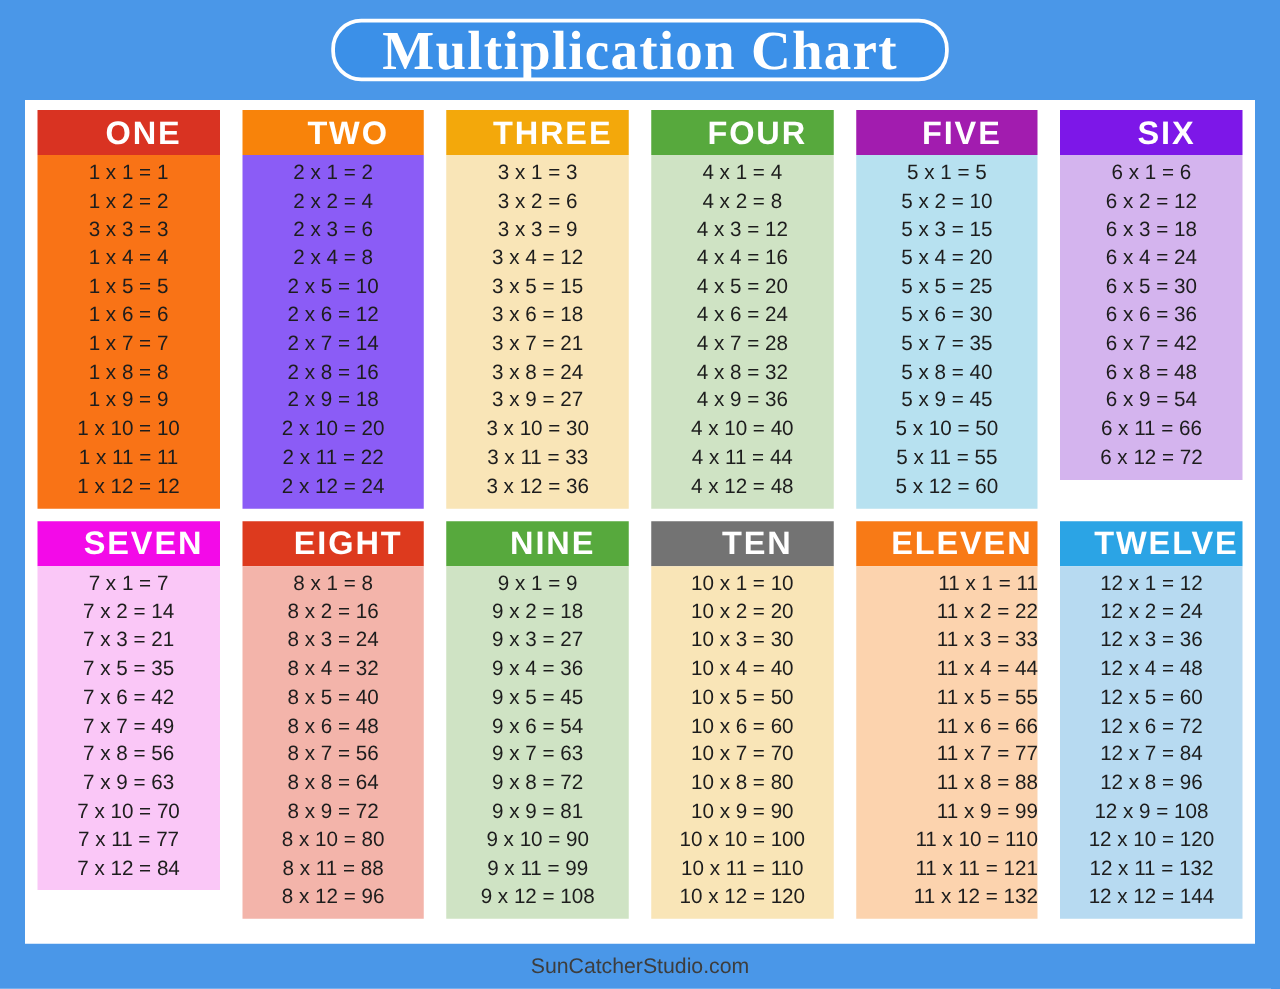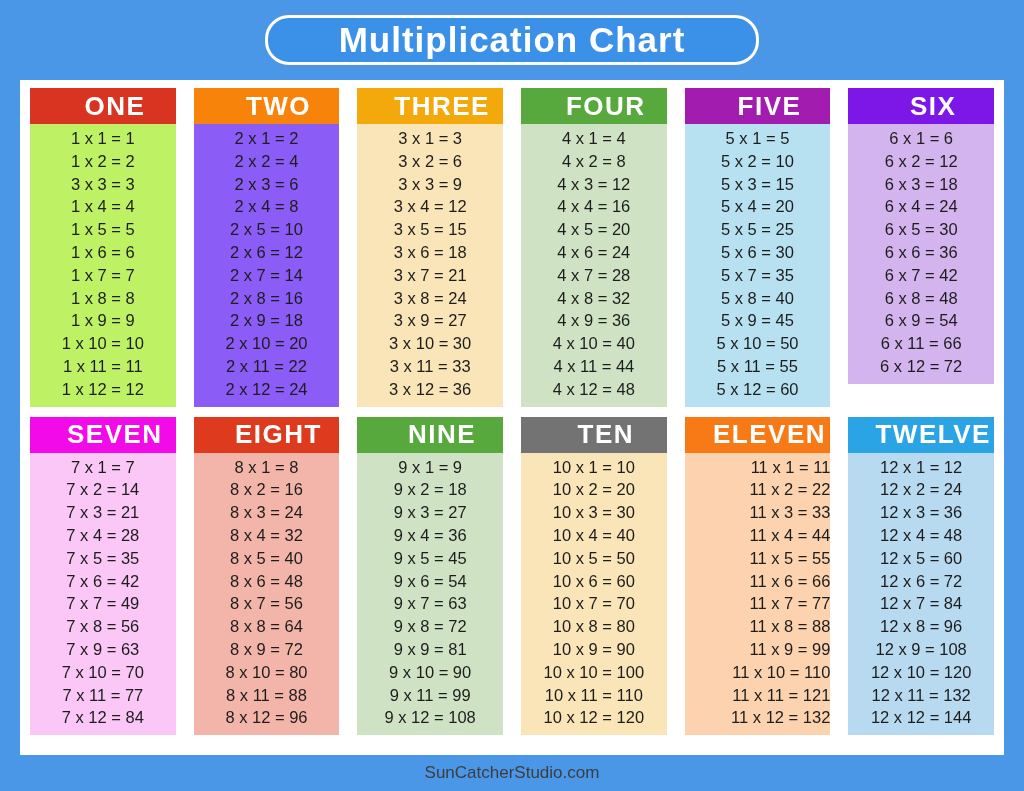--- a/index.html
+++ b/index.html
@@ -23,24 +23,25 @@
     border-radius: 24px;
     min-width: 420px;
     height: 44px;
     padding: 0 34px;
     display: flex;
     align-items: center;
     justify-content: center;
   }
   .title-text {
     color: #ffffff;
-    font-size: 35px;
+    font-size: 44px;
     font-weight: bold;
     letter-spacing: 1px;
     white-space: nowrap;
+    font-family: Liberation Serif, serif;
   }
   .panel {
     position: absolute;
     left: 20px;
     right: 20px;
     top: 80px;
     bottom: 36px;
     background: var(--panel-bg, #ffffff);
     box-sizing: border-box;
     padding: 8px 10px 20px 10px;
@@ -90,21 +91,21 @@
 <div class="page" style="--page-bg: #4a97e8; --panel-bg: #ffffff; --title-fill: #3b90e8; --text-color: #1d1d1d; --footer-color: #3d3d3d;">
   <div class="title-wrap">
     <div class="title-box">
       <span class="title-text">Multiplication Chart</span>
     </div>
   </div>
   <div class="panel">
     <div class="grid" id="grid">
         <div class="col">
           <div class="col-header" style="background: rgb(217, 51, 34);">ONE</div>
-          <div class="col-body" style="background: #bef264;">
+          <div class="col-body" style="background: #f97316;">
             <div class="fact">1 x 1 = 1</div>
             <div class="fact">1 x 2 = 2</div>
             <div class="fact">3 x 3 = 3</div>
             <div class="fact">1 x 4 = 4</div>
             <div class="fact">1 x 5 = 5</div>
             <div class="fact">1 x 6 = 6</div>
             <div class="fact">1 x 7 = 7</div>
             <div class="fact">1 x 8 = 8</div>
             <div class="fact">1 x 9 = 9</div>
             <div class="fact">1 x 10 = 10</div>
@@ -195,21 +196,20 @@
             <div class="fact">6 x 11 = 66</div>
             <div class="fact">6 x 12 = 72</div>
           </div>
         </div>
         <div class="col">
           <div class="col-header" style="background: rgb(243, 10, 232);">SEVEN</div>
           <div class="col-body" style="background: rgb(250, 199, 247);">
             <div class="fact">7 x 1 = 7</div>
             <div class="fact">7 x 2 = 14</div>
             <div class="fact">7 x 3 = 21</div>
-            <div class="fact">7 x 4 = 28</div>
             <div class="fact">7 x 5 = 35</div>
             <div class="fact">7 x 6 = 42</div>
             <div class="fact">7 x 7 = 49</div>
             <div class="fact">7 x 8 = 56</div>
             <div class="fact">7 x 9 = 63</div>
             <div class="fact">7 x 10 = 70</div>
             <div class="fact">7 x 11 = 77</div>
             <div class="fact">7 x 12 = 84</div>
           </div>
         </div>

